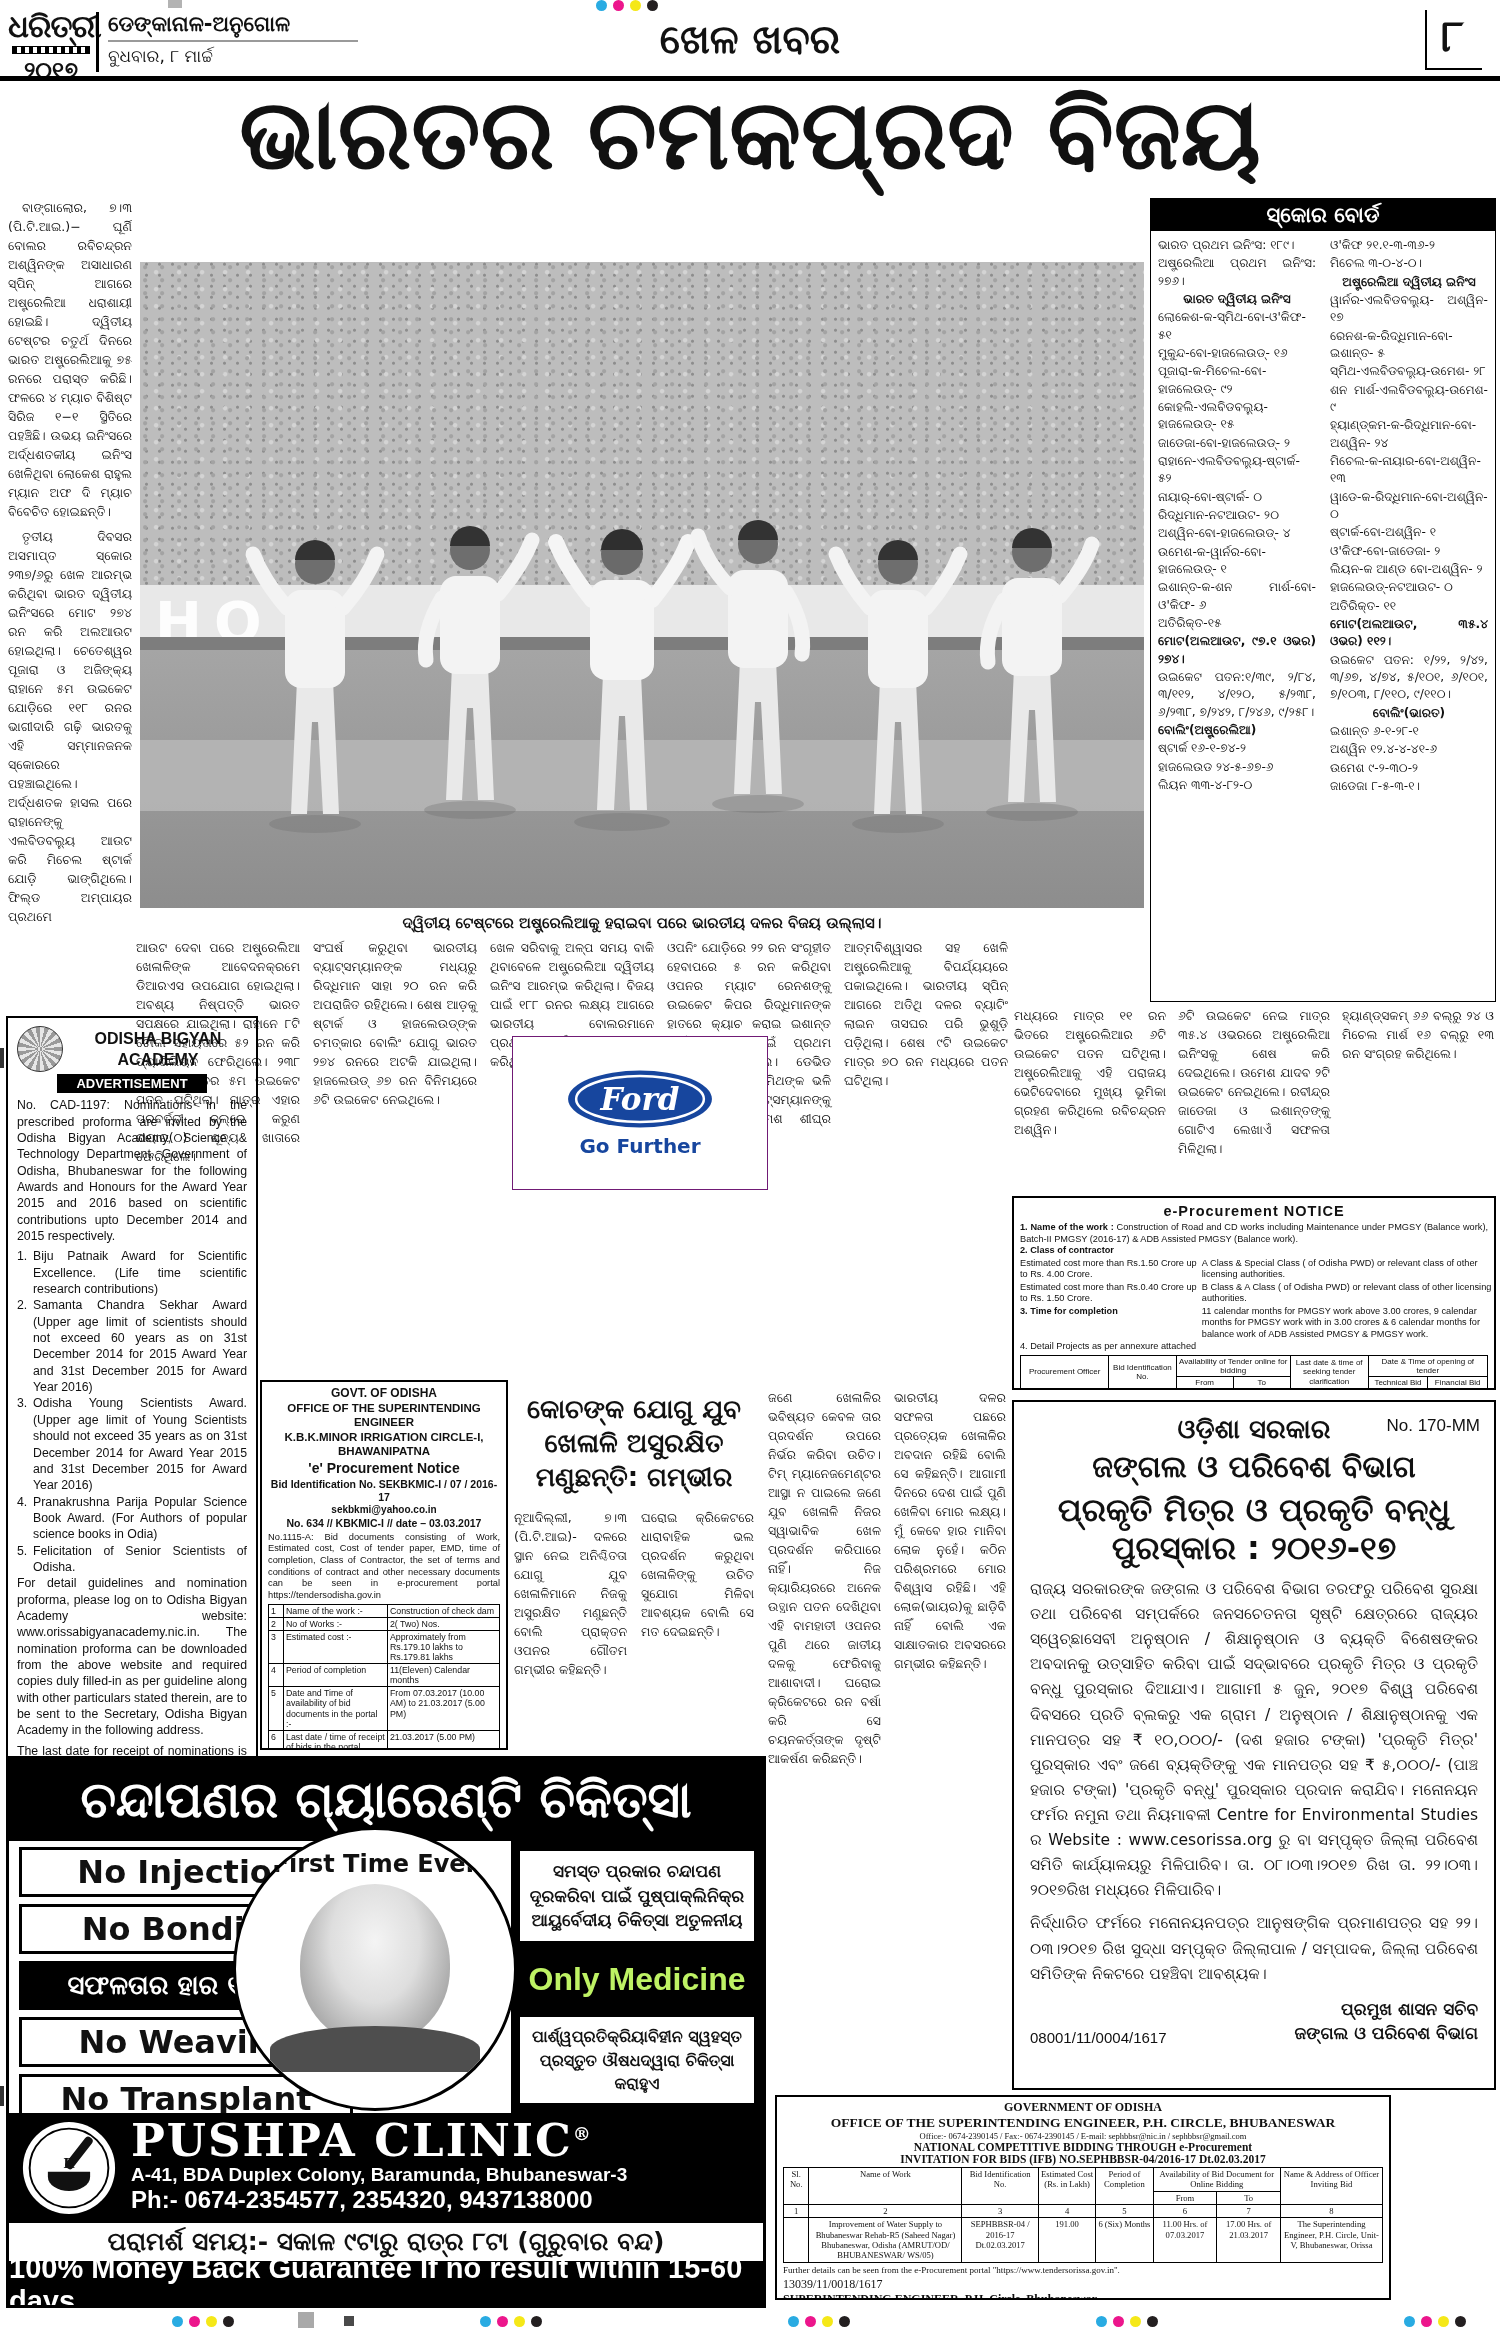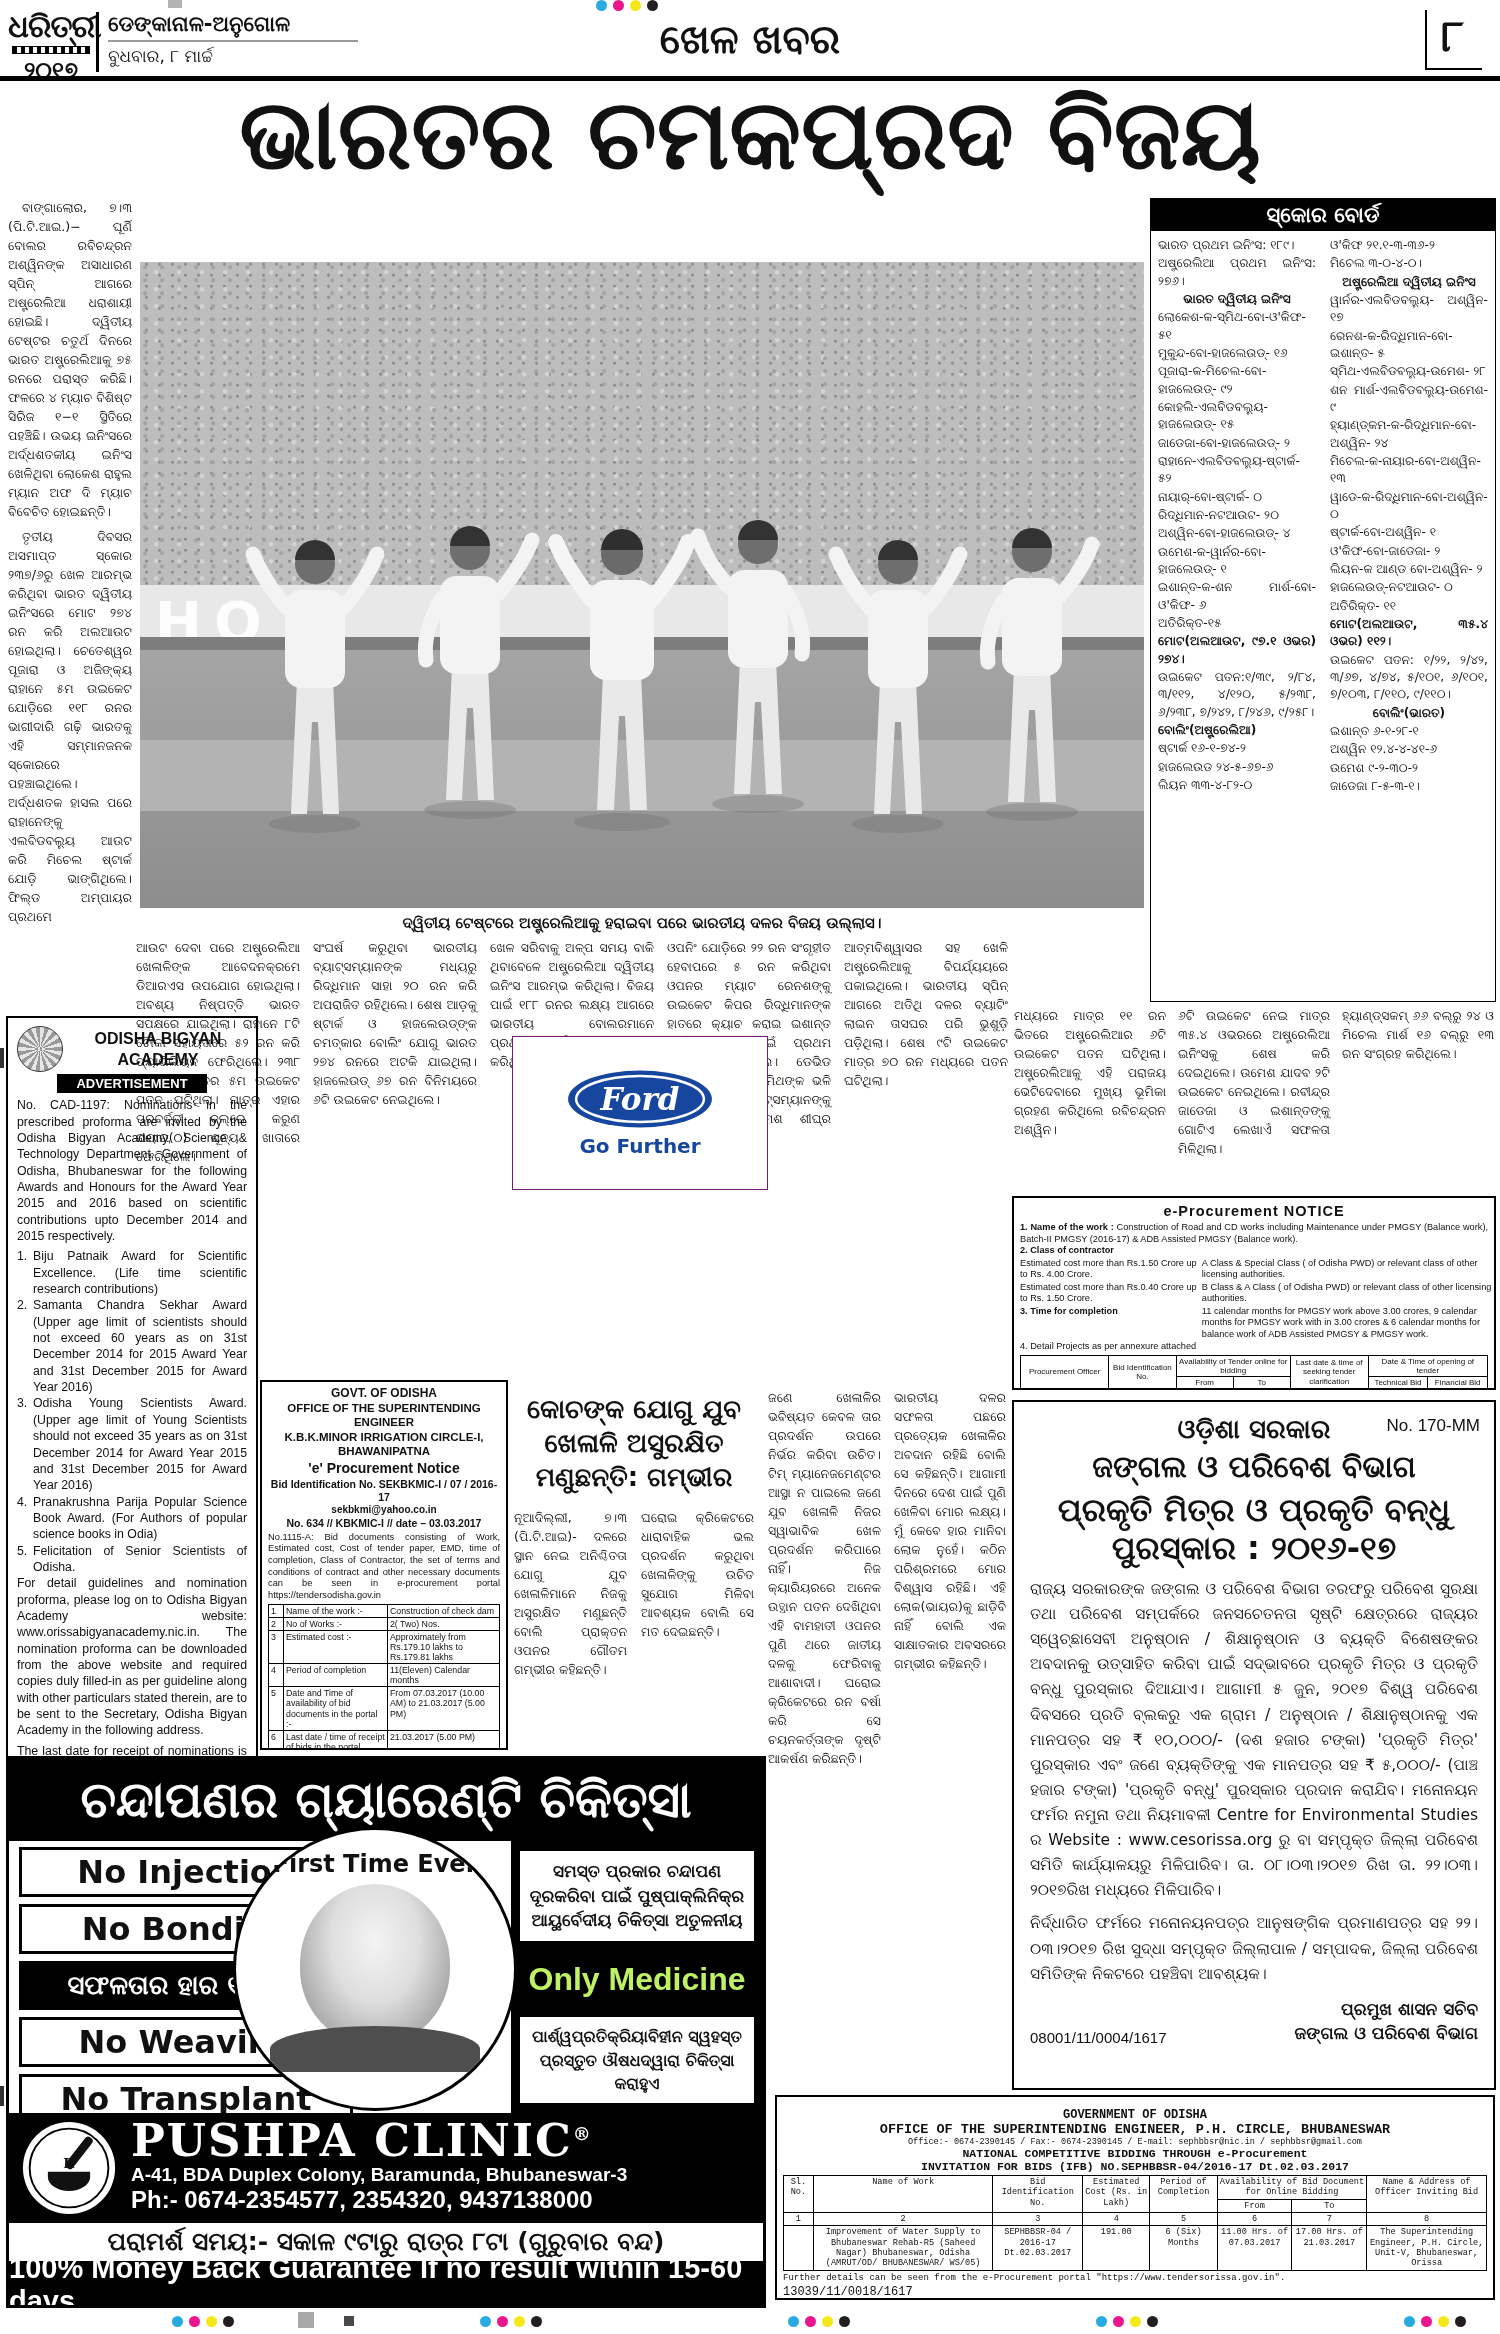--- a/index.html
+++ b/index.html
@@ -150,22 +150,22 @@
   #p-bot{height:110px;background:#000;color:#fff;position:relative;}
   #p-logo{position:absolute;left:12px;top:7px;width:96px;height:96px;}
   #p-bot .nm{margin-left:122px;font-family:"DejaVu Serif",serif;font-size:45px;font-weight:700;letter-spacing:2px;line-height:1.05;padding-top:4px;}
   #p-bot .ad{margin-left:122px;font-family:"Liberation Sans",sans-serif;font-size:19px;font-weight:700;}
   #p-bot .ph{margin-left:122px;font-family:"Liberation Sans",sans-serif;font-size:24px;font-weight:700;}
   #p-time{height:38px;display:flex;align-items:center;justify-content:center;font-size:25px;font-weight:700;background:#fff;}
   #p-guar{height:47px;display:flex;align-items:center;justify-content:center;background:#000;color:#fff;
           font-family:"Liberation Sans",sans-serif;font-size:29px;font-weight:700;}
 
   
-  #ph{left:775px;top:2095px;width:720px;height:205px;border:2px solid #000;padding:11px 6px;box-sizing:border-box;
-      font-family:Liberation Mono, monospace;overflow:hidden;}
+  #ph{left:775px;top:2095px;width:616px;height:205px;border:2px solid #000;padding:3px 6px;box-sizing:border-box;
+      font-family:Liberation Serif, serif;overflow:hidden;}
   #ph .c{text-align:center;}
   #ph .l1{font-size:12px;font-weight:700;}
   #ph .l2{font-size:13.5px;font-weight:700;}
   #ph .l3{font-size:8.5px;}
   #ph .l4{font-size:11.5px;font-weight:700;}
   #ph .l5{font-size:11.5px;font-weight:700;}
   #ph table{border-collapse:collapse;width:100%;font-size:8.6px;line-height:1.2;margin-top:2px;}
   #ph th,#ph td{border:1px solid #000;padding:1px 2px;text-align:center;font-weight:400;vertical-align:top;}
   #ph .ft{display:flex;justify-content:space-between;font-size:12px;margin-top:2px;flex-direction:column;}
   #ph .ft .r{font-weight:700;}

